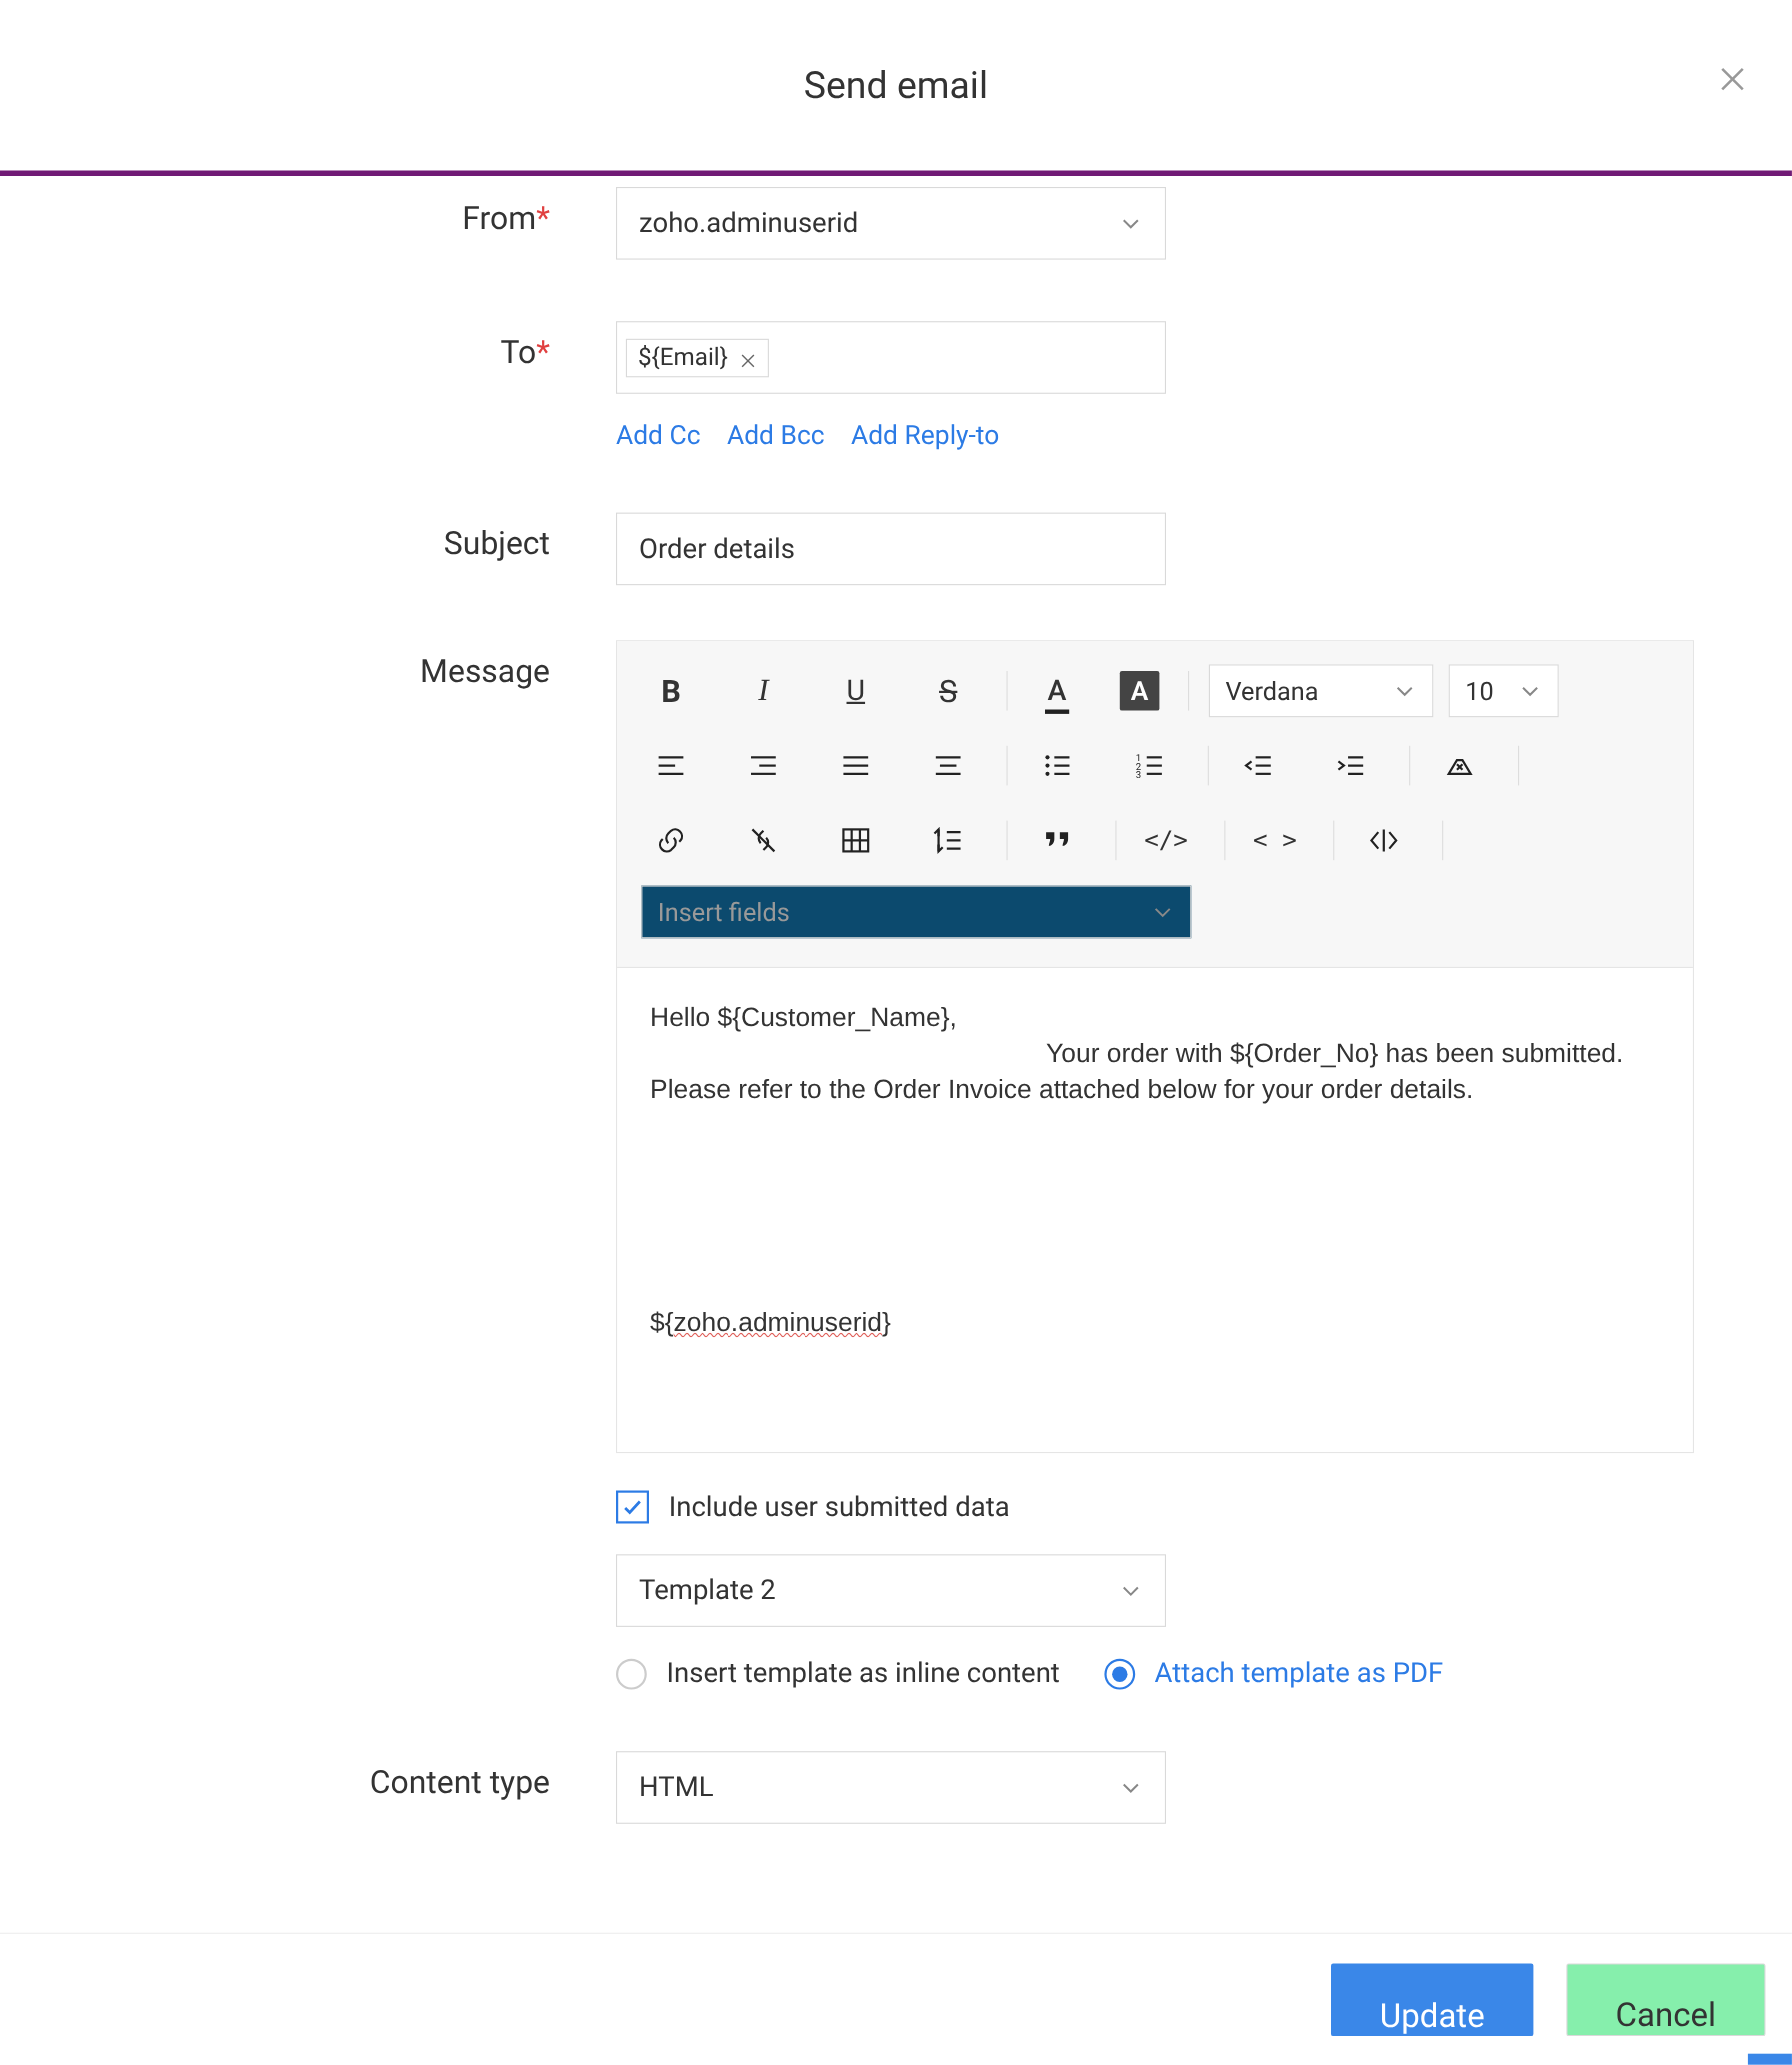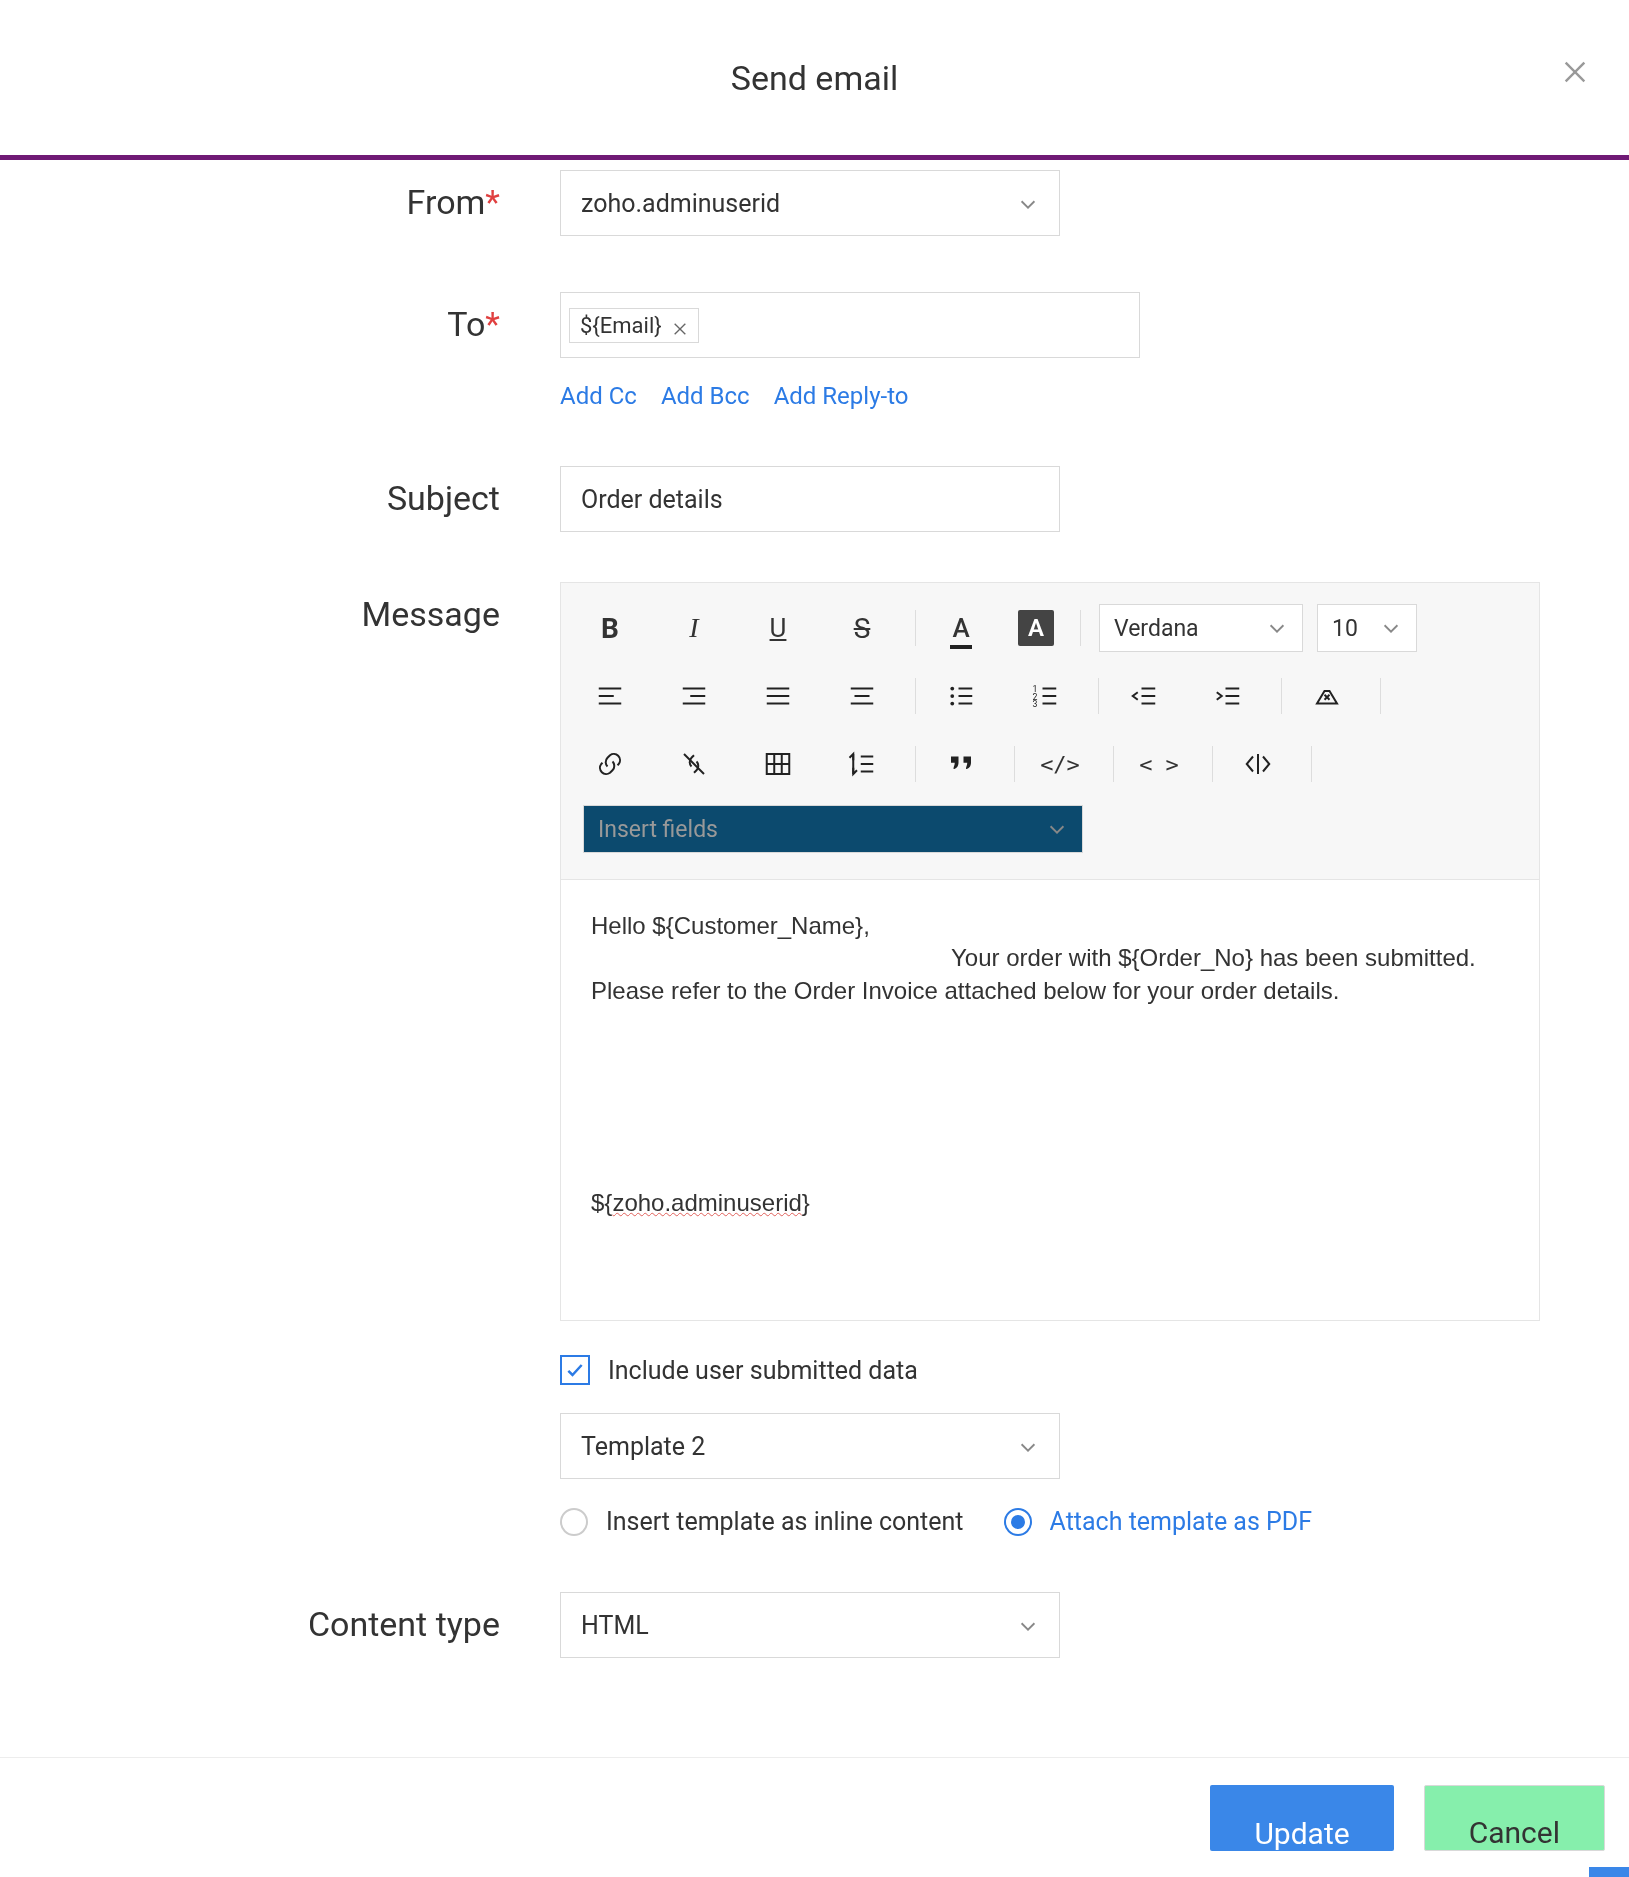--- a/index.html
+++ b/index.html
@@ -45,21 +45,21 @@
     display: flex;
     align-items: flex-start;
     margin-top: 16px;
   }
   .row.first { margin-top: 0; padding-top: 10px;}
   .label-col {
     width: 560px;
     text-align: right;
     padding-right: 60px;
     padding-top: 12px;
-    font-size: 34px;
+    font-size: 29px;
     color: #333;
   }
   .req { color: #e04040; }
   .field-col { flex: 1; }
   .select-like {
     border: 1px solid #d9d9d9;
     height: 66px;
     width: 500px;
     display: flex;
     align-items: center;
@@ -68,21 +68,21 @@
     font-size: 25px;
     color: #333;
     background: #fff;
     cursor: pointer;
   }
   .chev { width: 22px; height: 22px; }
   .chev svg { stroke: #888; stroke-width: 2; fill: none; }
   .tag-input {
     border: 1px solid #d9d9d9;
     min-height: 66px;
-    width: 580px;
+    width: 500px;
     padding: 8px;
     display: flex;
     align-items: center;
   }
   .chip {
     border: 1px solid #d9d9d9;
     padding: 4px 10px;
     font-size: 22px;
     display: inline-flex;
     align-items: center;

